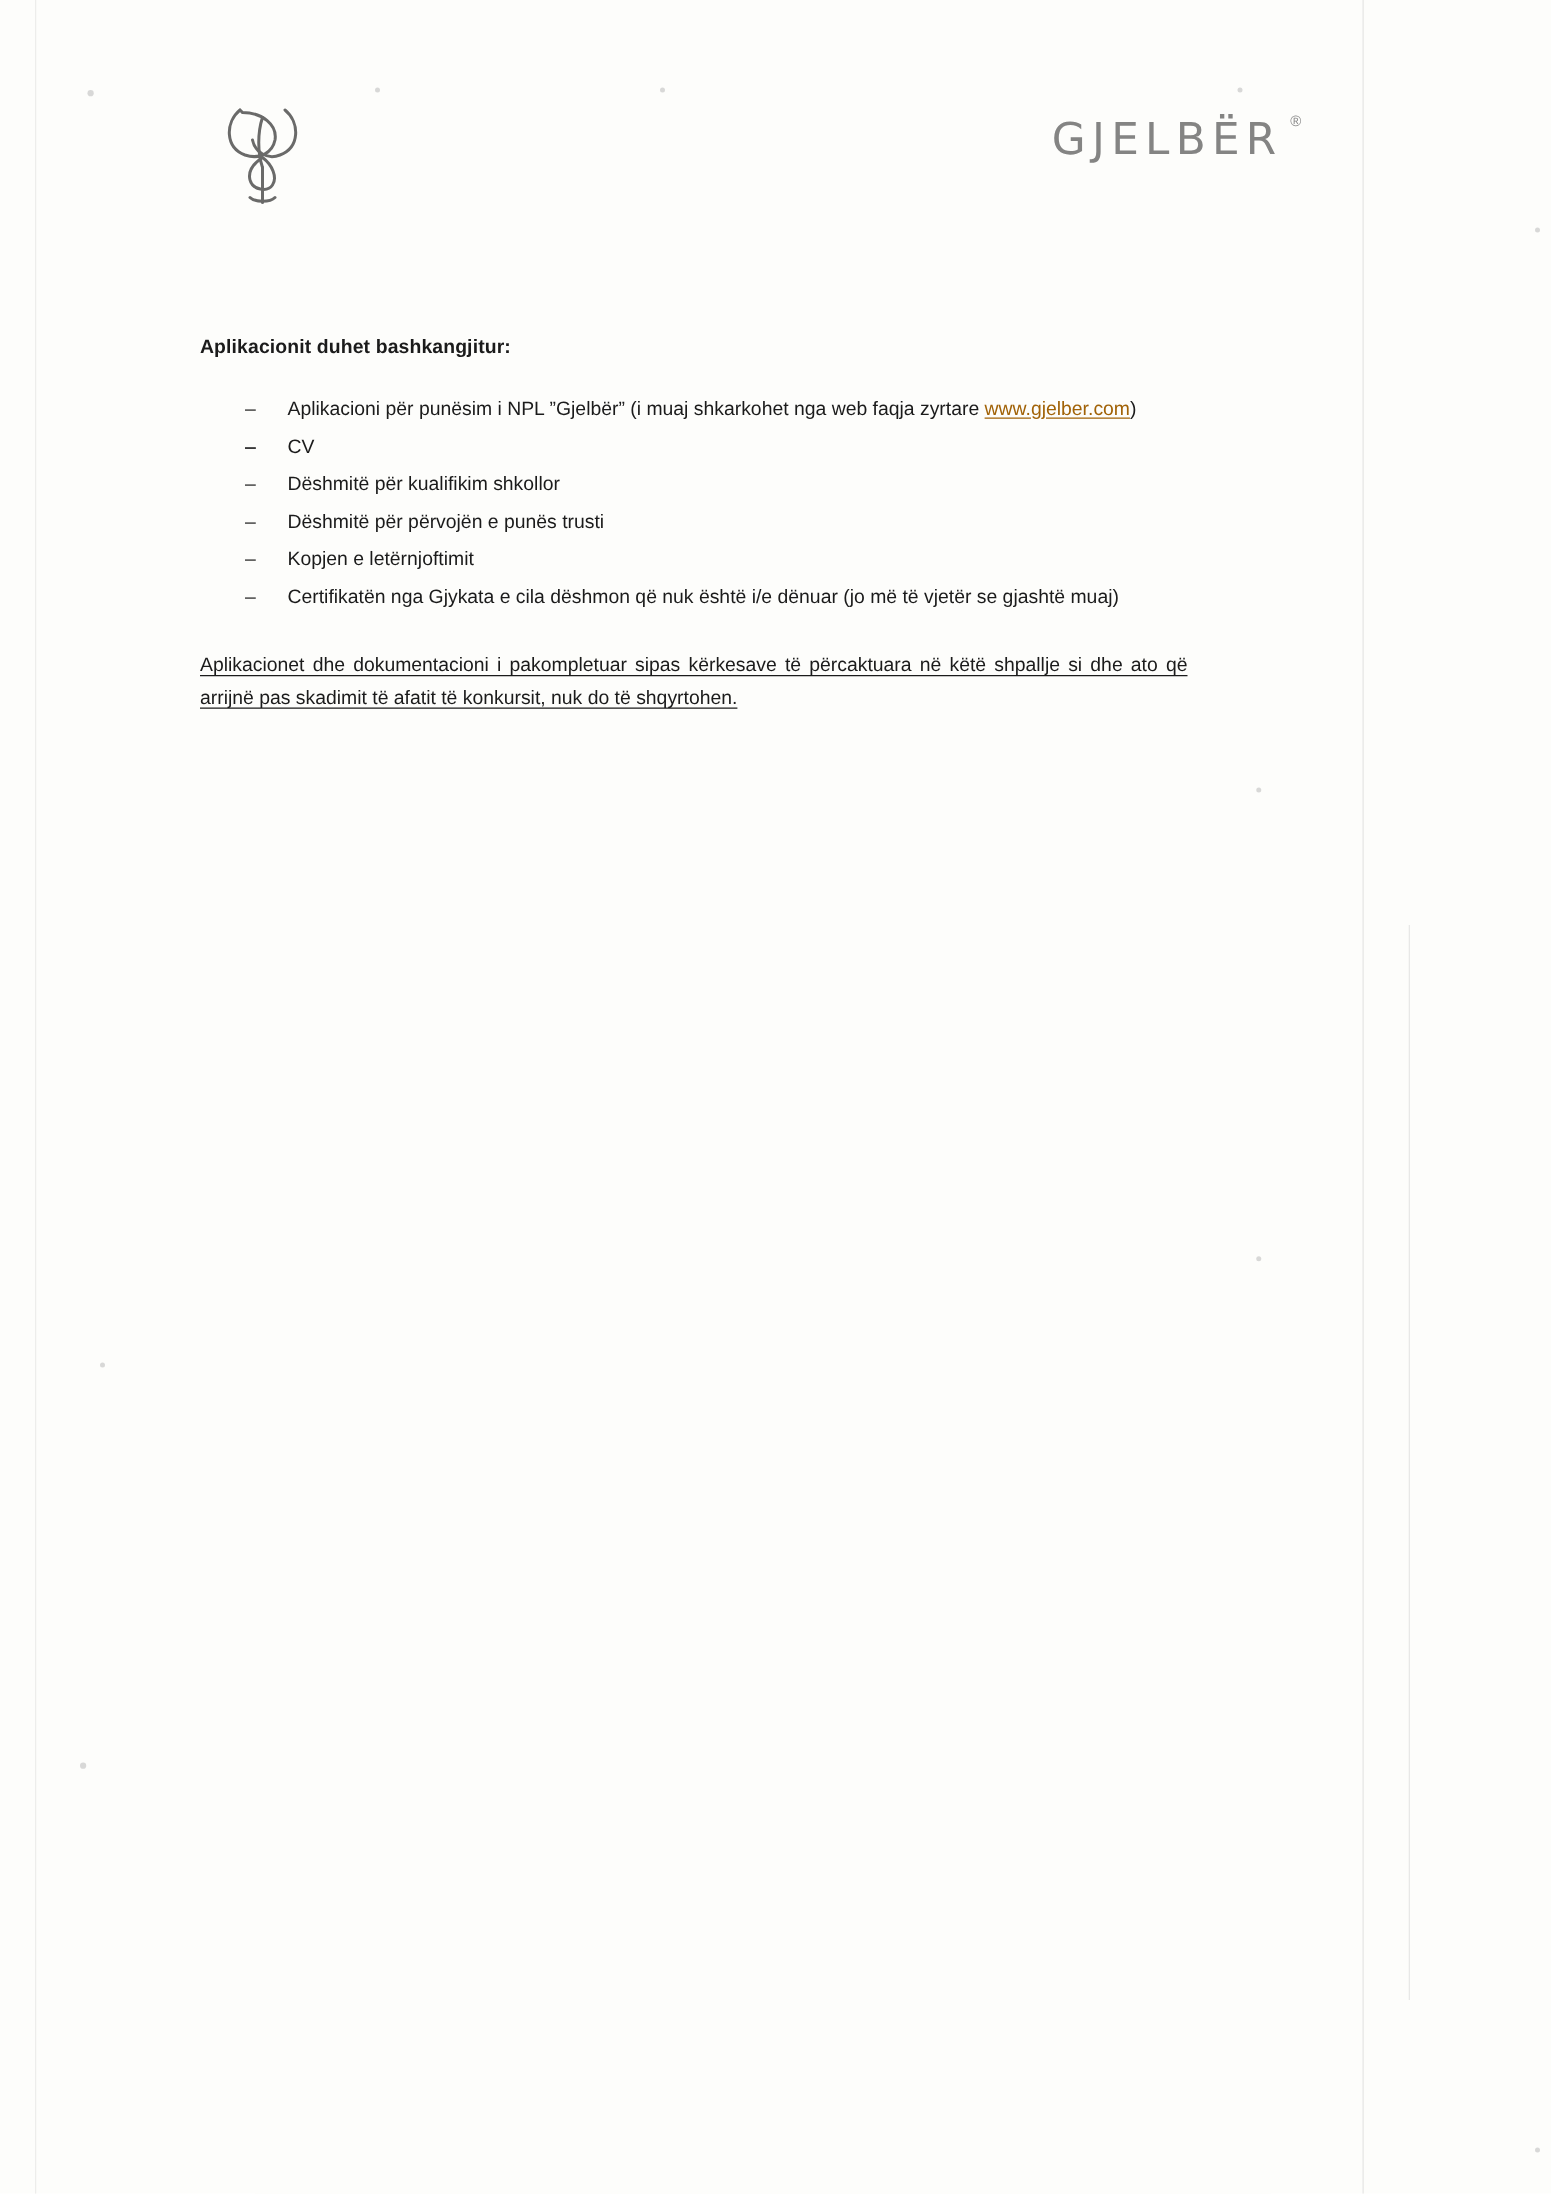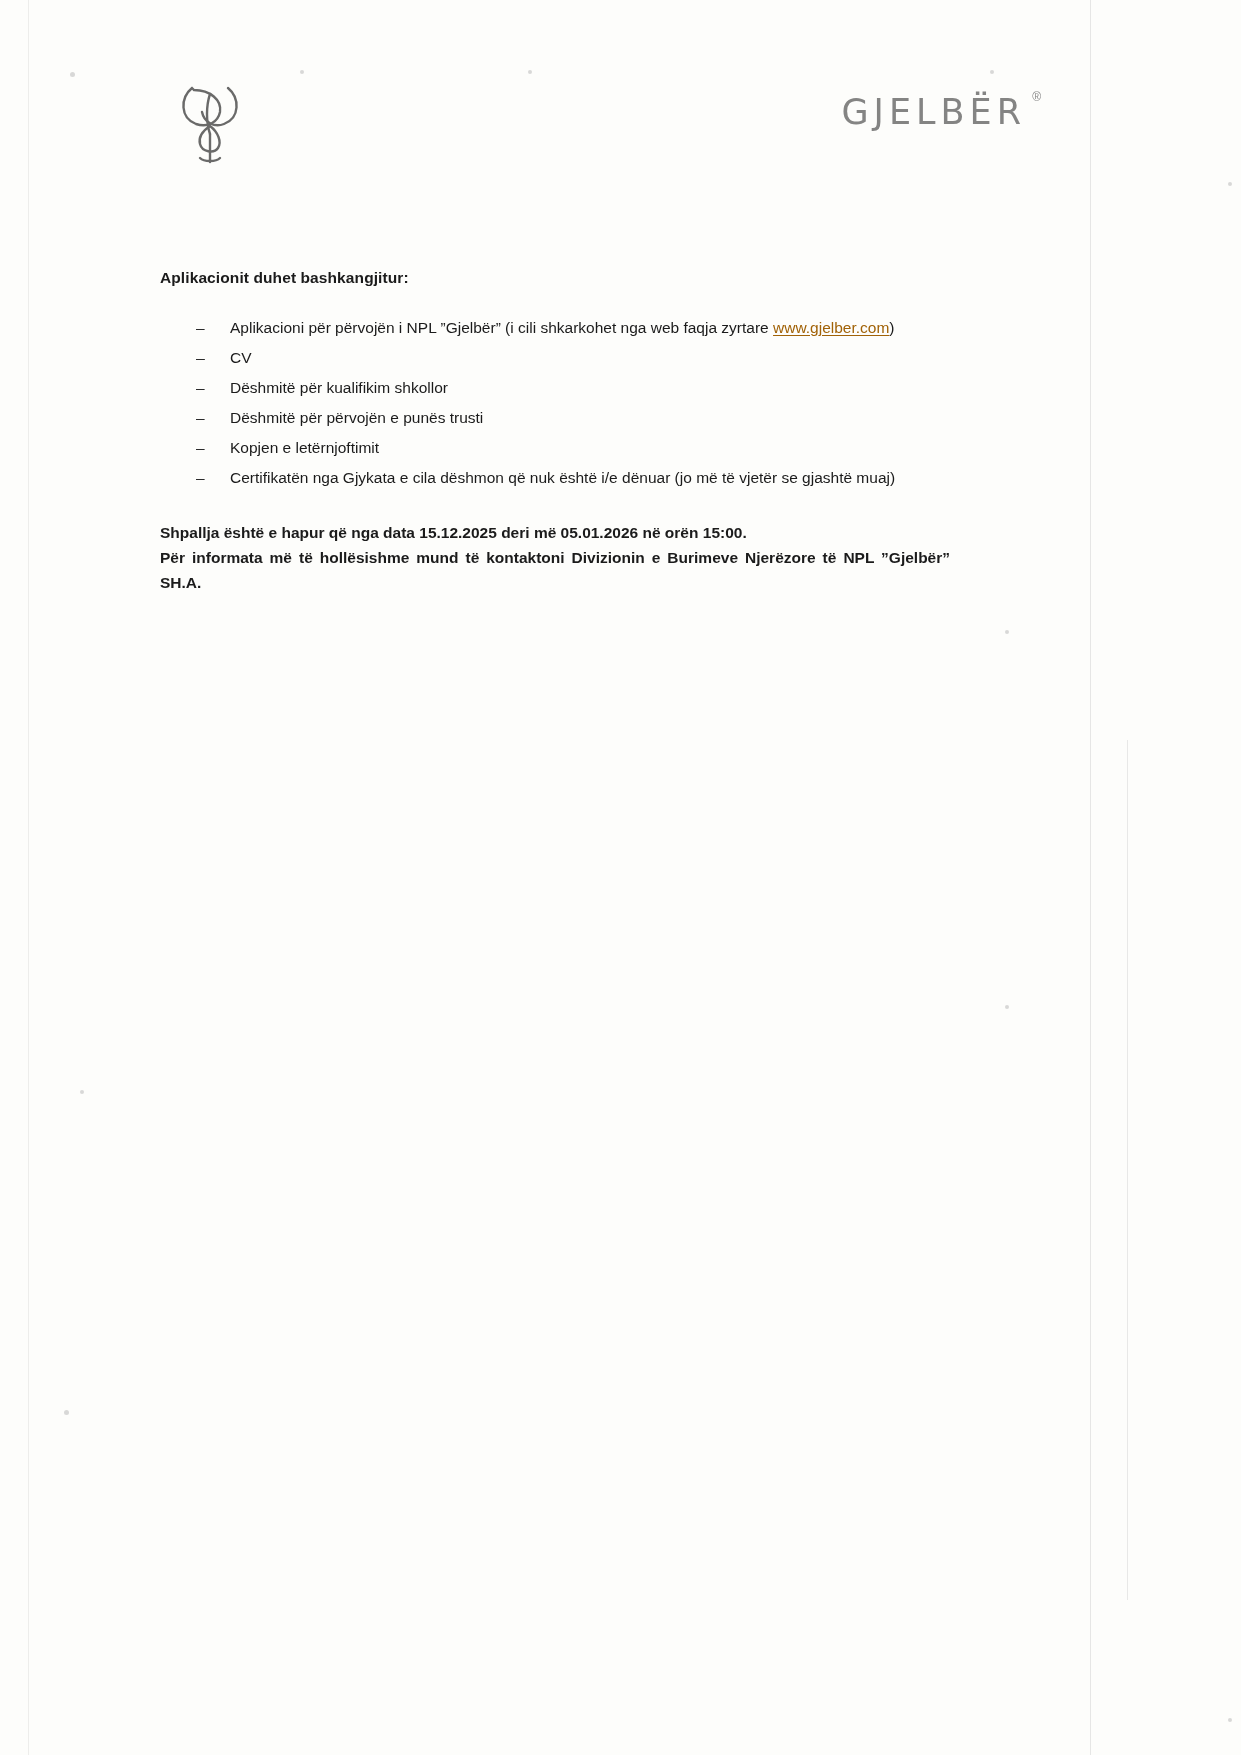--- a/index.html
+++ b/index.html
@@ -172,21 +172,21 @@
   </div>
 
   <div class="content">
 
     <div class="title">Aplikacionit duhet bashkangjitur:</div>
 
     <ul class="req-list">
 
       <li class="justified">
         <span class="dash">–</span>
-        <span class="txt"><span>Aplikacioni për përvojën i NPL ”Gjelbër” (i cili shkarkohet nga web faqja zyrtare </span><span class="u-link">www.gjelber.com</span><span>)</span></span>
+        <span class="txt"><span>Aplikacioni për punësim i NPL ”Gjelbër” (i muaj shkarkohet nga web faqja zyrtare </span><span class="u-link">www.gjelber.com</span><span>)</span></span>
       </li>
 
       <li>
         <span class="dash">–</span>
       </li>
 
       <li>
         <span class="dash">–</span>
         <span class="txt">CV</span>
       </li>
@@ -206,20 +206,17 @@
         <span class="txt">Kopjen e letërnjoftimit</span>
       </li>
 
       <li class="justified">
         <span class="dash">–</span>
         <span class="txt">Certifikatën nga Gjykata e cila dëshmon që nuk është i/e dënuar (jo më të vjetër se gjashtë muaj)</span>
       </li>
 
     </ul>
 
-
-    <div class="para-bold">
-      <div class="l1">Shpallja është e hapur që nga data 15.12.2025 deri më 05.01.2026 në orën 15:00.</div>
-      <div class="l2">Për informata më të hollësishme mund të kontaktoni Divizionin e Burimeve Njerëzore të NPL ”Gjelbër” SH.A.</div>
-    </div>
+    <div class="para-underlined">Aplikacionet dhe dokumentacioni  i pakompletuar sipas kërkesave të përcaktuara në këtë shpallje si dhe ato që arrijnë pas skadimit të afatit të konkursit, nuk do të shqyrtohen.</div>
+
 
   </div>
 </div>
 
 </body></html>

